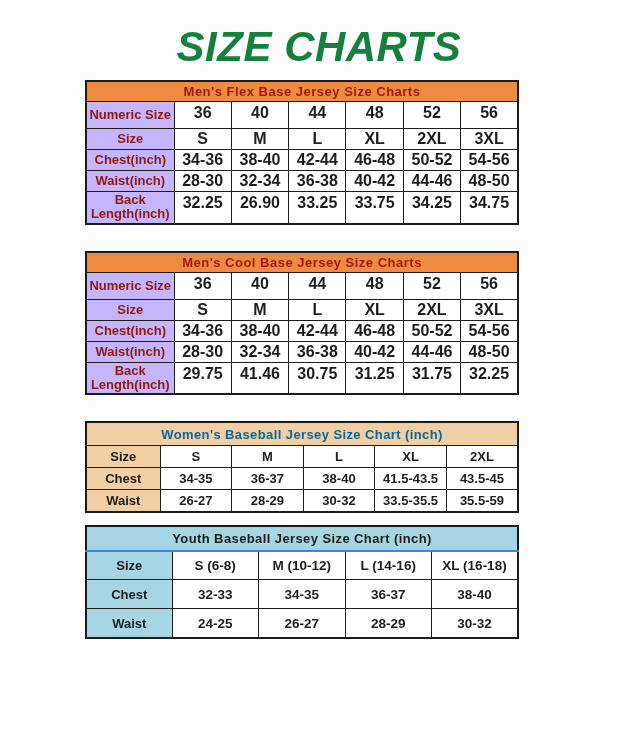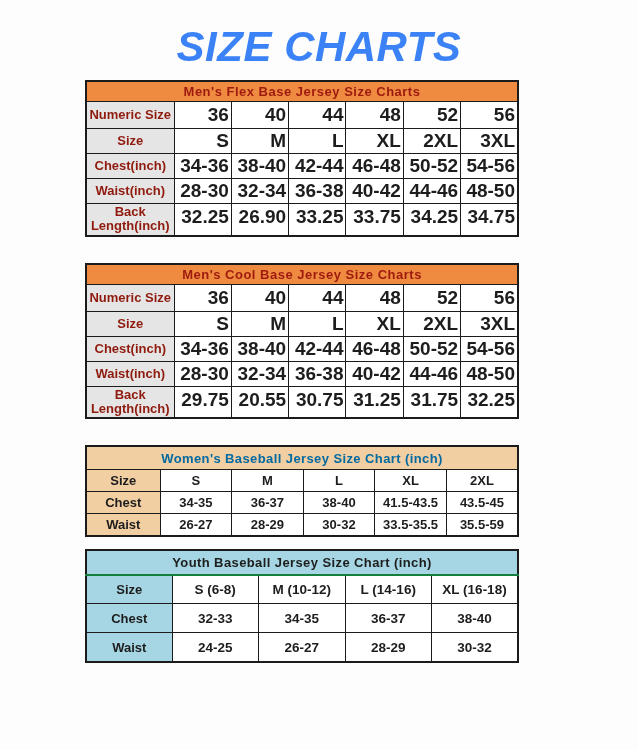--- a/index.html
+++ b/index.html
@@ -12,21 +12,21 @@
     box-sizing:border-box;
     padding-top:24px;
     overflow:hidden;
   }
   .page-title {
     margin:0;
     text-align:center;
     font-size:42px;
     font-weight:bold;
     font-style:italic;
-    color:#3b82f6;
+    color:#15803d;
     line-height:1.1;
     letter-spacing:0.5px;
   }
   .page-subtitle {
     margin:8px 0 0 88px;
     width:468px;
     font-size:21px;
     font-weight:bold;
     font-style:italic;
     color:#d32322;
@@ -51,24 +51,24 @@
   }
   td.cell { background:#ffffff; color:#1d1d1d; }
 
   
   .theme-orange { margin-bottom:26px; }
   .theme-orange th.table-title {
     background:#ef8b41; color:#9e1a0f;
     height:17px; font-size:13px; letter-spacing:0.5px;
   }
   .theme-orange th.row-label {
-    background:#e5e5e5; color:#8f1a0e;
+    background:#c4b5fd; color:#8f1a0e;
     font-size:13px; line-height:1.1;
   }
-  .theme-orange td.cell { font-size:19px;text-align:right; }
+  .theme-orange td.cell { font-size:16px; }
   .theme-orange tbody tr:nth-child(1) { height:27px; }
   .theme-orange tbody tr:nth-child(2),
   .theme-orange tbody tr:nth-child(3),
   .theme-orange tbody tr:nth-child(4) { height:15px; }
   .theme-orange tbody tr:nth-child(5) { height:29px; }
   .theme-orange tbody tr:first-child td.cell,
   .theme-orange tbody tr:last-child  td.cell { vertical-align:top; padding-top:2px; }
 
   
   .theme-tan { margin-bottom:12px; border-color:#2a2a2a; }
@@ -81,21 +81,21 @@
     background:#f2cfa3; color:#1d1d1d; font-size:13px;
   }
   .theme-tan td.cell { font-size:13px; }
   .theme-tan tbody tr { height:22px; }
 
   
   .theme-blue { margin-bottom:0; }
   .theme-blue th.table-title {
     background:#a6d6e3; color:#1d1d1d;
     height:21px; font-size:13px; letter-spacing:0.4px;
-    border-bottom:2px solid #15803d;
+    border-bottom:2px solid #3b82f6;
   }
   .theme-blue th.row-label {
     background:#a6d6e3; color:#1d1d1d; font-size:13px;
   }
   .theme-blue td.cell { font-size:13.5px; }
   .theme-blue tbody tr { height:29px; }
 </style>
 </head>
 <body>
 
@@ -213,21 +213,21 @@
             <td class="cell">28-30</td>
             <td class="cell">32-34</td>
             <td class="cell">36-38</td>
             <td class="cell">40-42</td>
             <td class="cell">44-46</td>
             <td class="cell">48-50</td>
           </tr>
           <tr>
             <th class="row-label">Back Length(inch)</th>
             <td class="cell">29.75</td>
-            <td class="cell">20.55</td>
+            <td class="cell">41.46</td>
             <td class="cell">30.75</td>
             <td class="cell">31.25</td>
             <td class="cell">31.75</td>
             <td class="cell">32.25</td>
           </tr>
         </tbody>
       </table>
       <table class="size-table theme-tan">
         <colgroup>
           <col style="width: 74px;">

